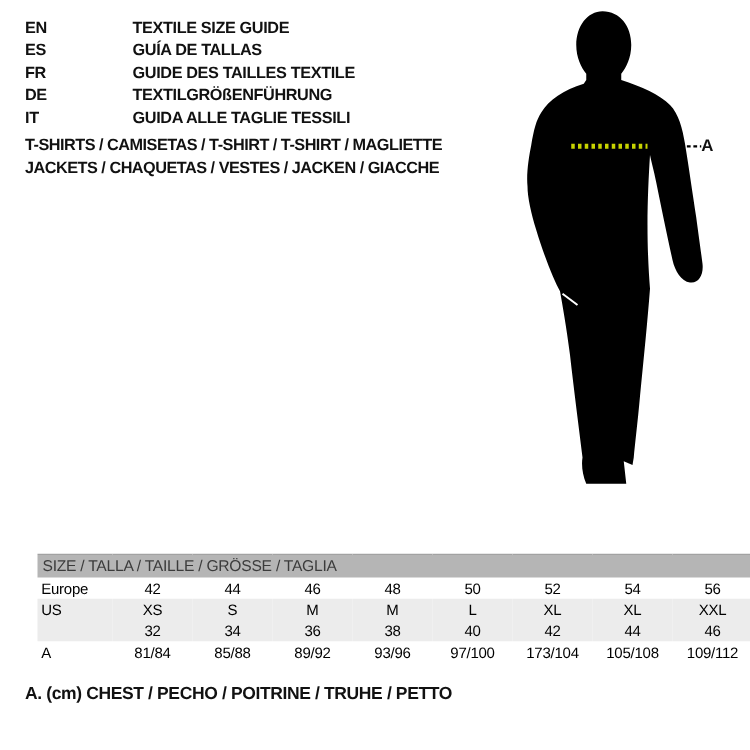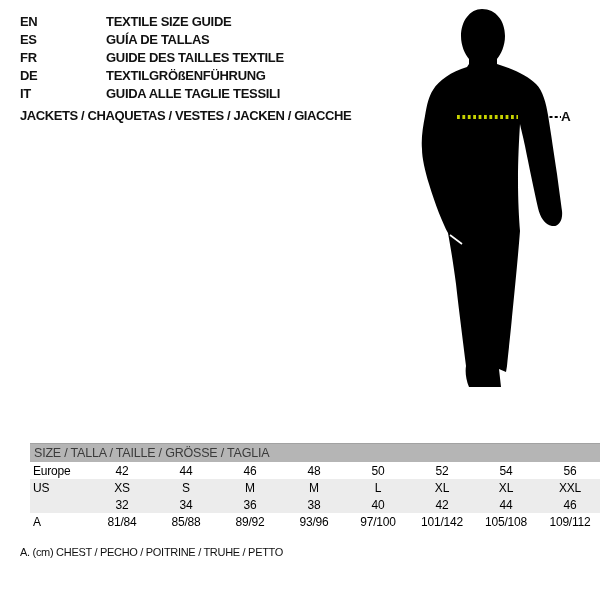--- a/index.html
+++ b/index.html
@@ -34,21 +34,21 @@
     table-layout:fixed;font-size:12px;letter-spacing:-0.2px;margin-left:12px;}
   .size-table th{
     text-align:left;font-weight:400;font-size:12.5px;color:#3b3b3b;
     height:18px;padding:0 0 0 4px;border-top:1px solid #a2a2a2;
   }
   .size-table td{height:17px;padding:0;text-align:center;color:#000000;font-weight:400;}
   .size-table td.row-label{text-align:left;padding-left:3px;}
   .size-table col.label-col{width:60px;}
 
   
-  .footnote{position:absolute;left:20px;top:546px;font-size:11px;font-weight:400;
+  .footnote{position:absolute;left:20px;top:546px;font-size:14px;font-weight:700;
     letter-spacing:-0.3px;white-space:nowrap;}
 </style>
 </head>
 <body style="background: rgb(255, 255, 255);">
 
 <div class="canvas">
 
   <div class="lang-list">
       <div class="lang-row">
         <span class="lang-code">EN</span>
@@ -66,20 +66,21 @@
         <span class="lang-code">DE</span>
         <span class="lang-label">TEXTILGRÖßENFÜHRUNG</span>
       </div>
       <div class="lang-row">
         <span class="lang-code">IT</span>
         <span class="lang-label">GUIDA ALLE TAGLIE TESSILI</span>
       </div>
     </div>
 
   <div class="categories">
+    <div>T-SHIRTS / CAMISETAS / T-SHIRT / T-SHIRT / MAGLIETTE</div>
     <div>JACKETS / CHAQUETAS / VESTES / JACKEN / GIACCHE</div>
   </div>
 
   <div class="figure-wrap">
     <svg viewBox="0 0 150 385" xmlns="http://www.w3.org/2000/svg">
       <path fill="#000000" d="
         M62,4
         C76,4 85,16 85,31
         C85,41 81,49 77,54
         L77,59
@@ -170,21 +171,21 @@
           <td>44</td>
           <td>46</td>
         </tr>
         <tr>
           <td class="row-label">A</td>
           <td>81/84</td>
           <td>85/88</td>
           <td>89/92</td>
           <td>93/96</td>
           <td>97/100</td>
-          <td>101/142</td>
+          <td>173/104</td>
           <td>105/108</td>
           <td>109/112</td>
         </tr>
       </tbody>
   </table>
 
   <div class="footnote">A. (cm) CHEST / PECHO / POITRINE / TRUHE / PETTO</div>
 
 </div>
 

